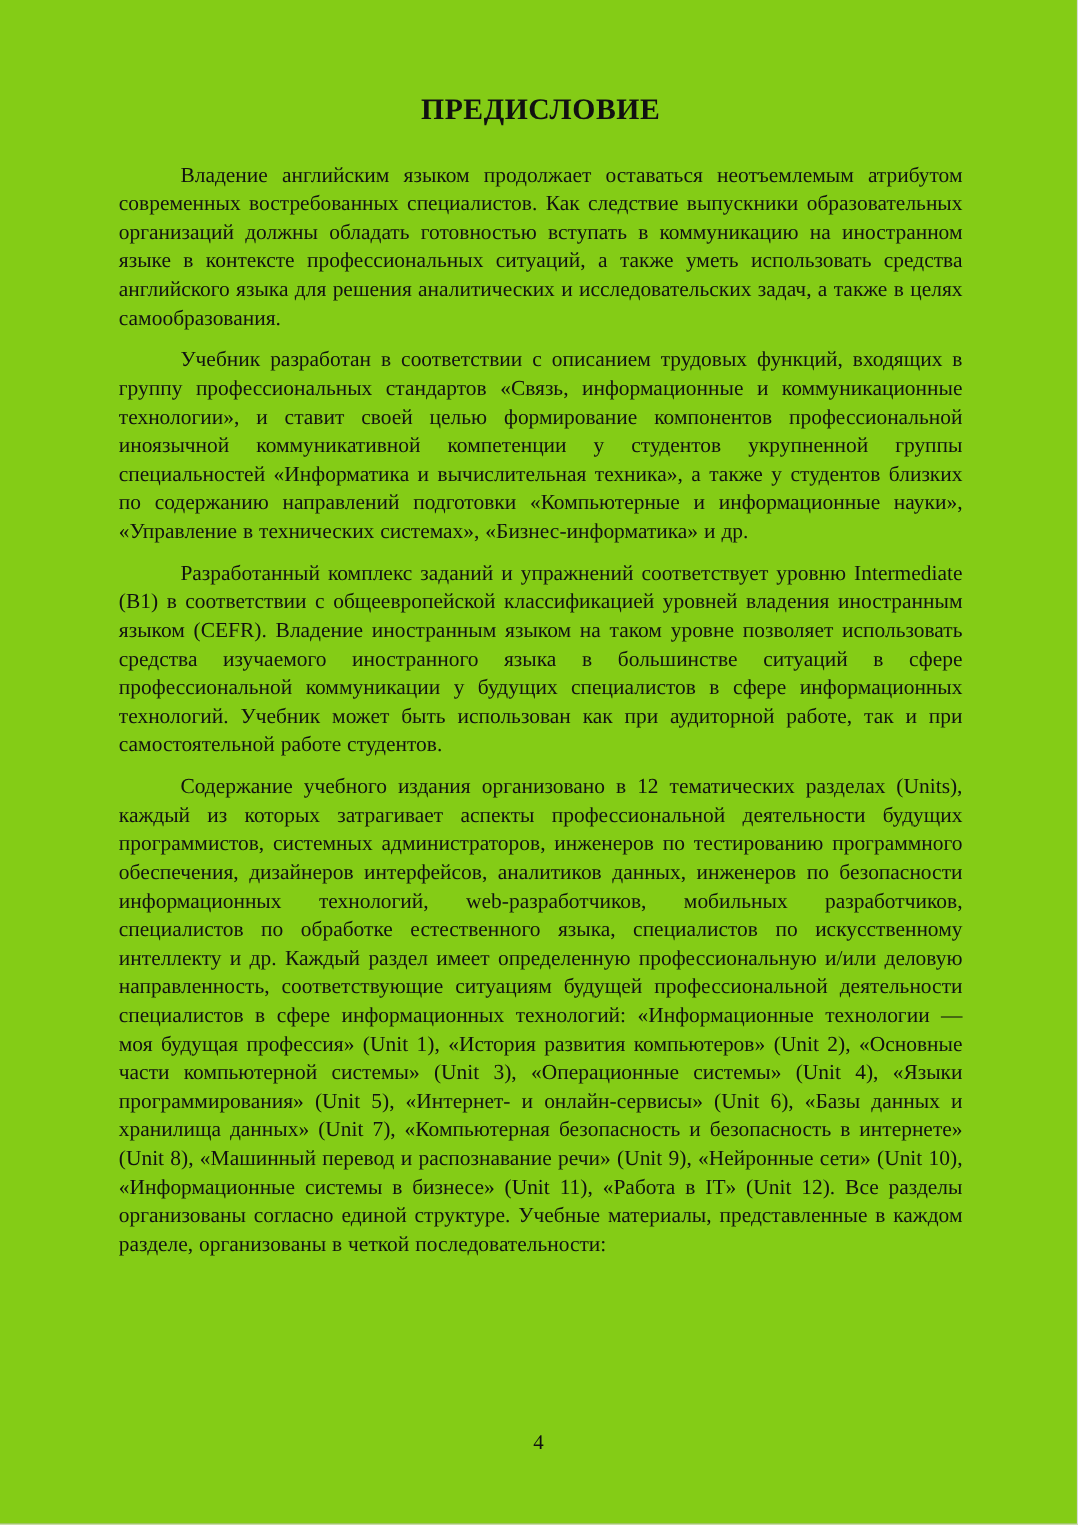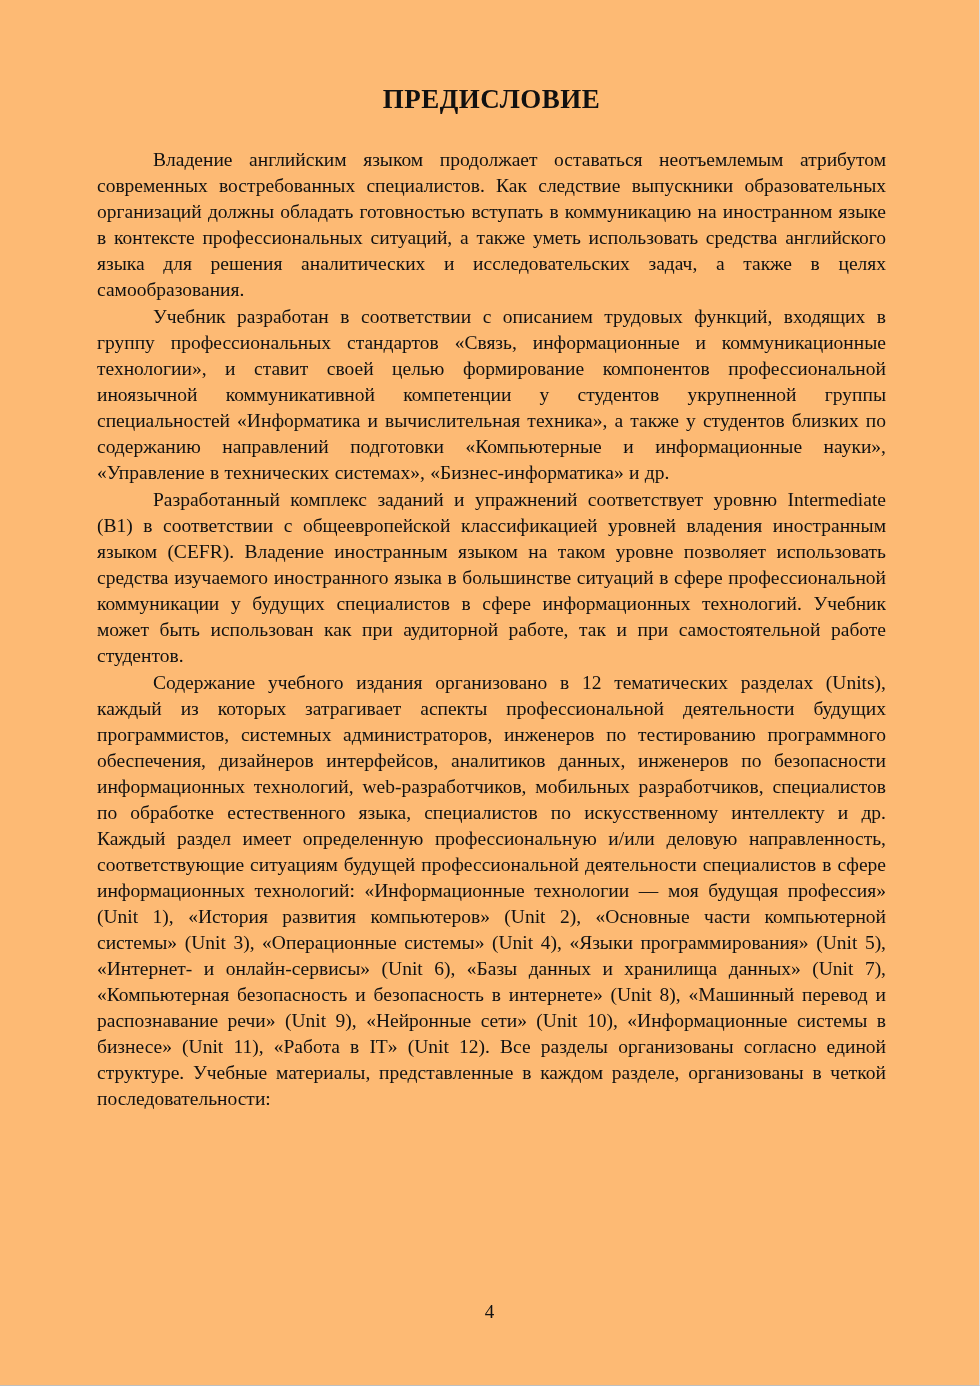--- a/index.html
+++ b/index.html
@@ -4,38 +4,38 @@
 <style>
   html, body {
     margin: 0;
     padding: 0;
     background: #ffffff;
   }
   .page {
     position: relative;
     width: 980px;
     height: 1386px;
-    background: #fdba74;
+    background: #84cc16;
     box-sizing: border-box;
     padding: 84px 92px 0 96px;
     border-right: 1px solid #d9d9d9;
     border-bottom: 1px solid #bfbfbf;
     font-family: "Liberation Serif", "DejaVu Serif", serif;
     color: #111111;
     overflow: hidden;
   }
   .doc-title {
     text-align: center;
     font-size: 27px;
     font-weight: bold;
     letter-spacing: 0.5px;
     margin: 0 0 32px 0;
   }
   .preface-body p.para {
-    margin: 1px;
+    margin: 12px;
     font-size: 19.5px;
     line-height: 26px;
     text-align: justify;
     text-indent: 56px;
     text-justify: inter-word;
     hyphens: auto;
     -webkit-hyphens: auto;
     word-spacing: 0.5px;
   }
   .page-number {

